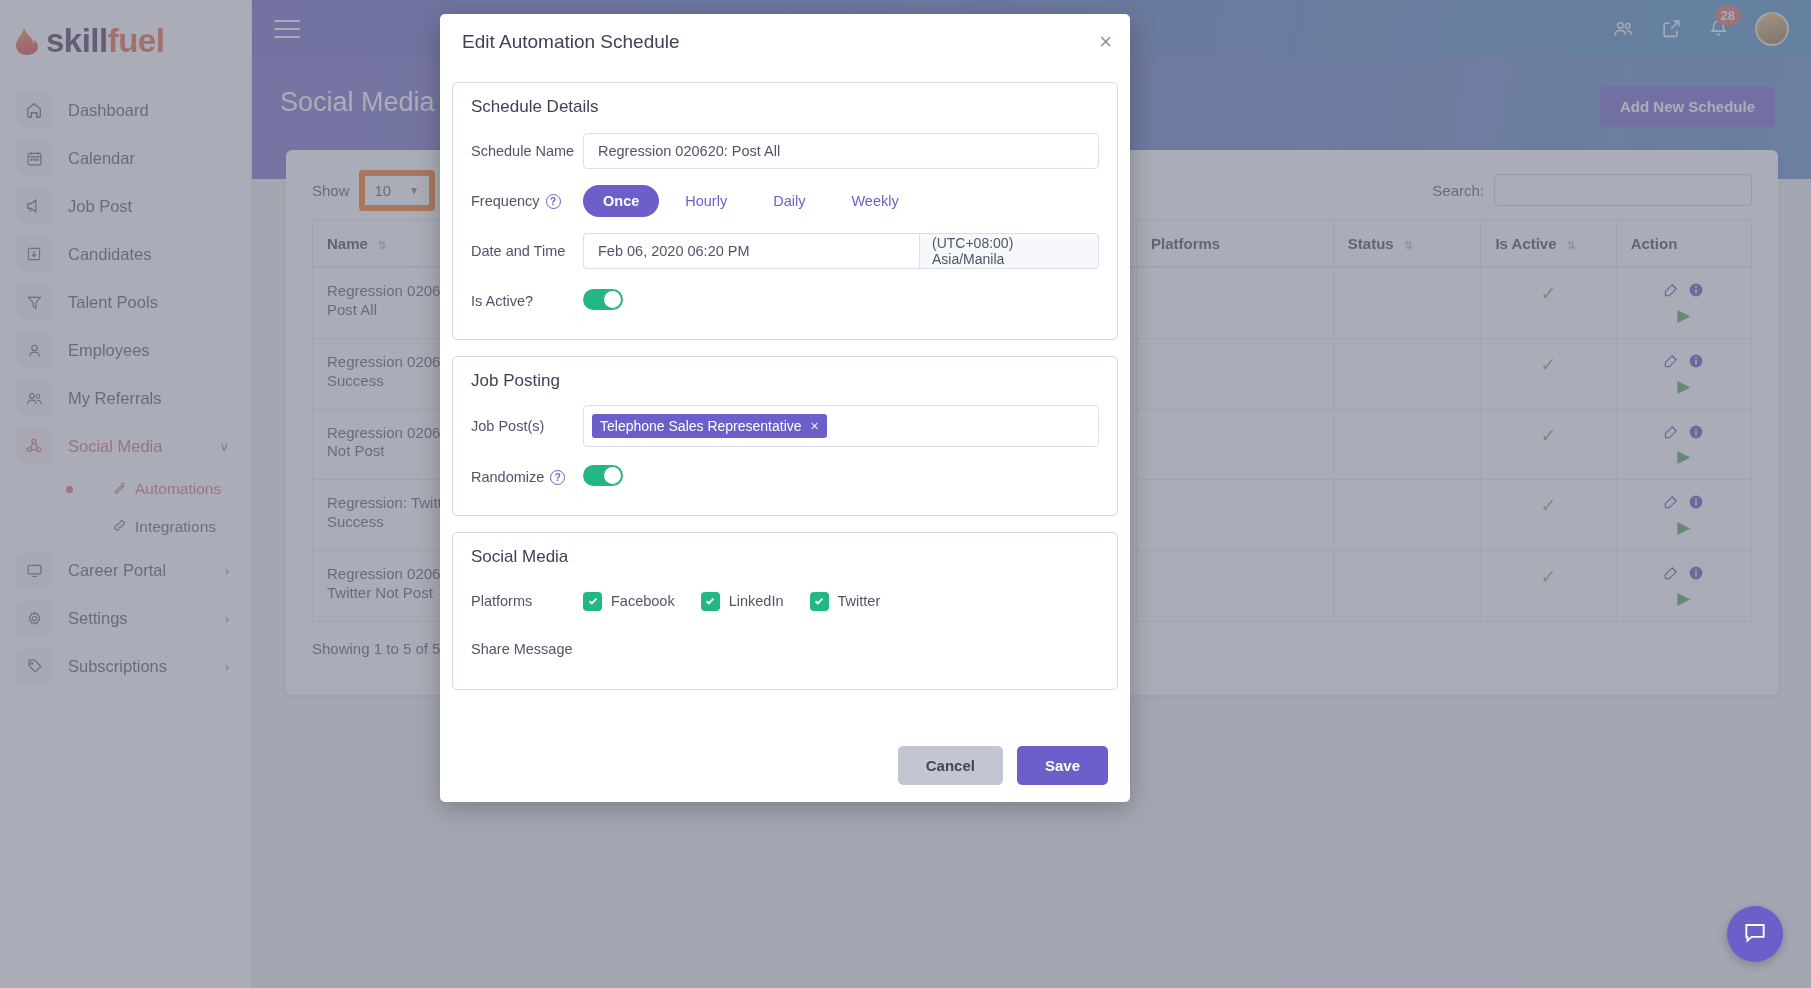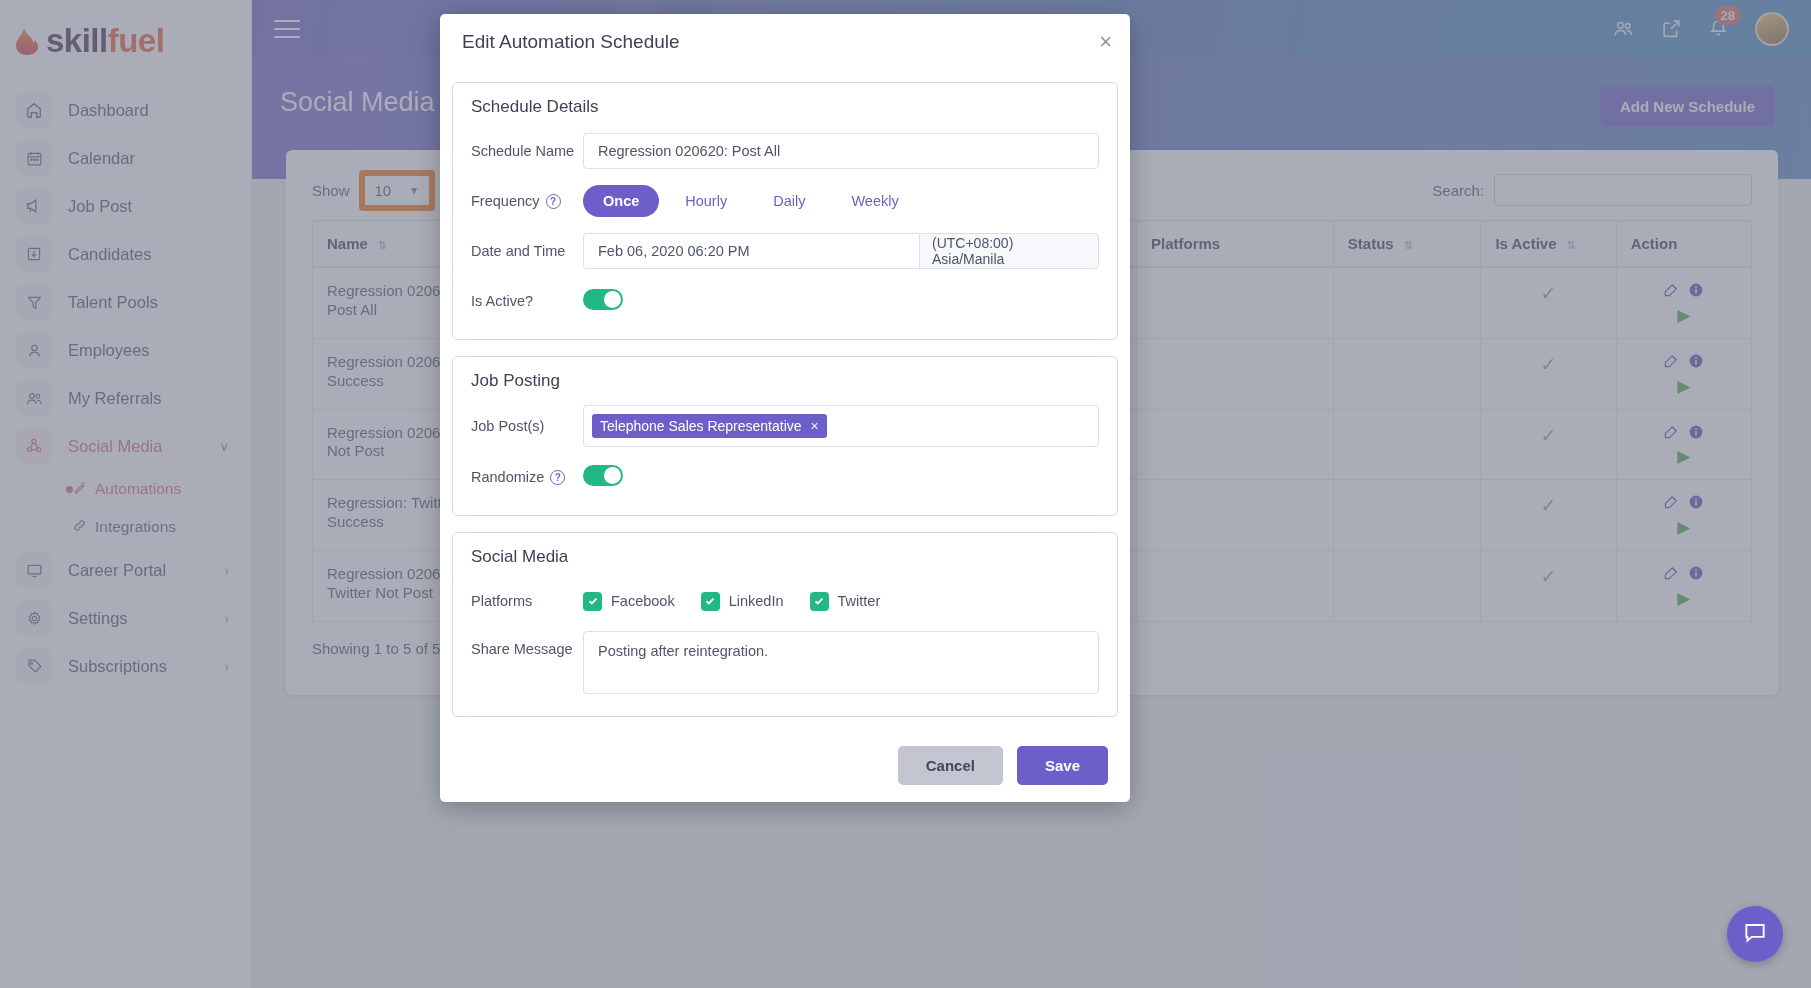--- a/index.html
+++ b/index.html
@@ -40,21 +40,21 @@
   .chev { color: #8a90a3; font-size: 13px; margin-right: 22px; }
   .nav-item.active .chev { color: #d96a6a; }
 
   .sub-item {
     display: flex; align-items: center; height: 38px; gap: 8px;
     padding-left: 72px; font-size: 15.5px; color: #5a6076; cursor: pointer;
   }
   .sub-item.active { color: #d96a6a; }
   .bullet { width: 7px; height: 7px; border-radius: 50%; background: #d96a6a;
             position: absolute; left: 66px; }
-  .sub-wrap { position: relative; }
+  .sub-wrap { position: relative; padding-left: 40px; }
 
   
   .topbar {
     position: absolute; left: 252px; top: 0; width: 1559px; height: 57px;
     background: linear-gradient(100deg, #6f63c4 0%, #6273bf 35%, #4a8cc0 100%);
     display: flex; align-items: center; padding: 0 22px;
   }
   .hamburger { width: 26px; height: 18px; display: flex; flex-direction: column;
                justify-content: space-between; cursor: pointer; }
   .hamburger i { display: block; height: 2px; background: #ffffff; border-radius: 2px; }
@@ -715,23 +715,20 @@
                     </svg>
                   </span>
                 <span class="plat-label">Twitter</span>
               </label>
             </div>
           </div>
         </div>
 
         <div class="frow" style="align-items:flex-start">
           <div class="flabel" style="padding-top:10px">Share Message</div>
-          <div class="fctl">
-            <textarea class="ta" style="">Posting after reintegration.</textarea>
-          </div>
         </div>
       </div>
 
     </div>
 
     <div class="modal-foot">
       <button class="btn btn-cancel">Cancel</button>
       <button class="btn btn-save">Save</button>
     </div>
   </div>

